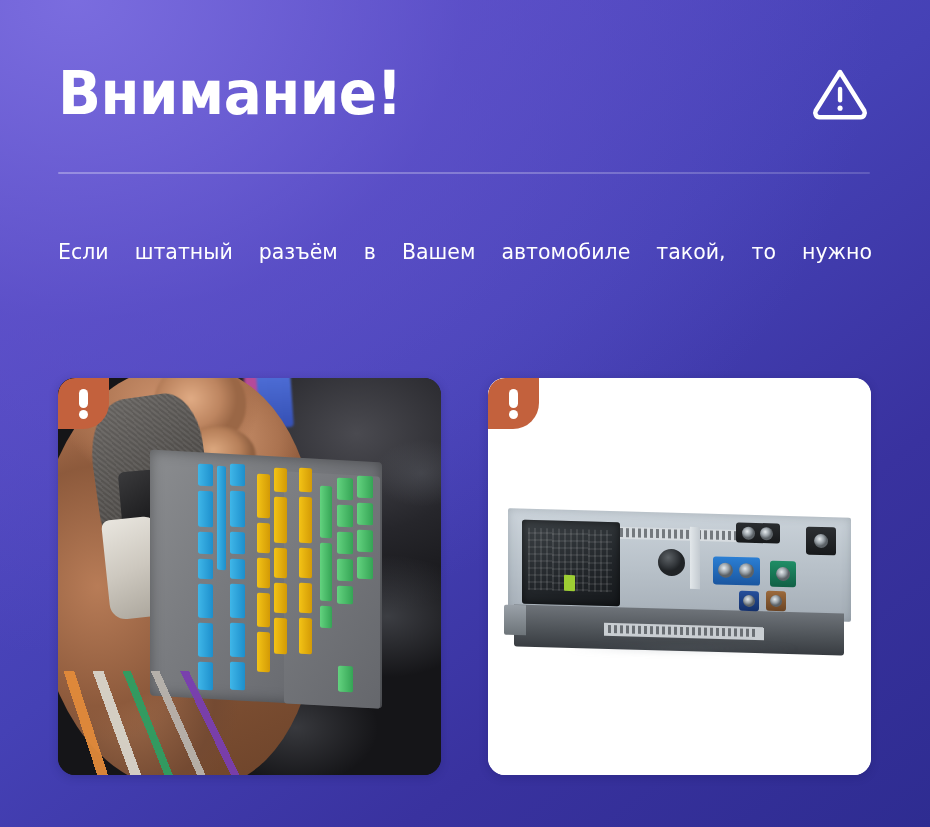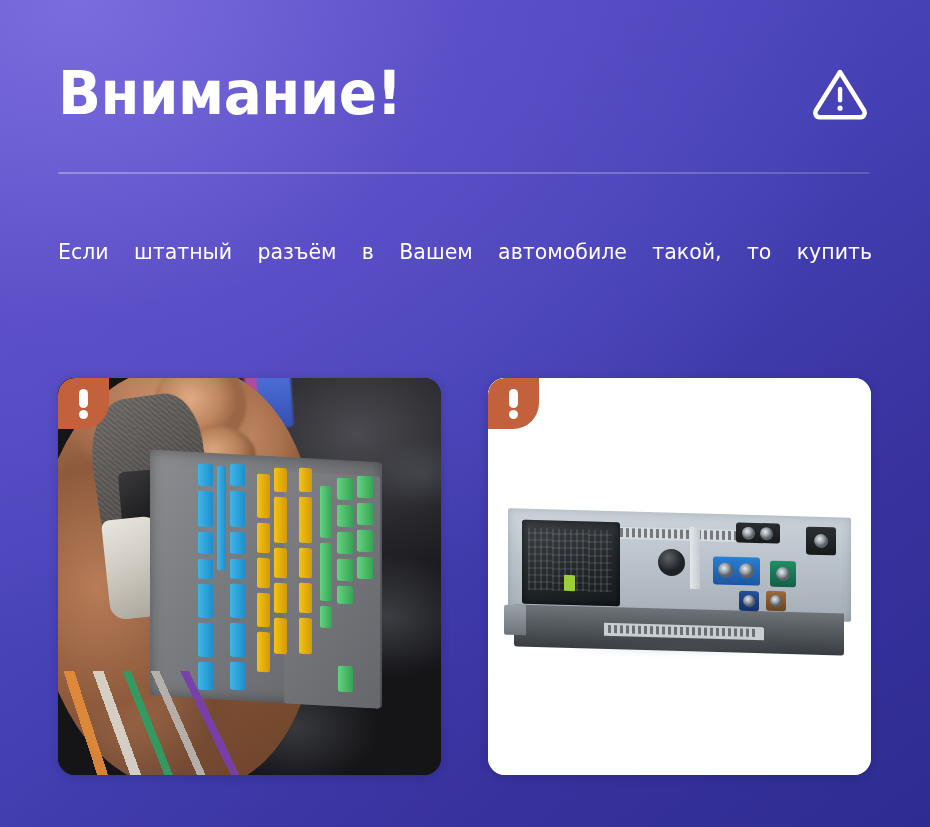--- a/index.html
+++ b/index.html
@@ -394,21 +394,21 @@
     <svg class="warn-icon" viewBox="0 0 48 48" fill="none">
       <path d="M24 7.2 L43.4 38.2 A3.6 3.6 0 0 1 40.4 43.4 L7.6 43.4 A3.6 3.6 0 0 1 4.6 38.2 Z" stroke="#ffffff" stroke-width="3.6" stroke-linejoin="round" fill="none"></path>
       <rect x="22.3" y="19" width="3.5" height="12.5" rx="1.75" fill="#ffffff"></rect>
       <circle cx="24.05" cy="36.1" r="2.05" fill="#ffffff"></circle>
     </svg>
   </div>
 
   <div class="divider"></div>
 
   <div class="body-copy">
-    <span class="line-a">Если штатный разъём в Вашем автомобиле такой, то купить</span>
+    <span class="line-a">Если штатный разъём в Вашем автомобиле такой, то нужно</span>
   </div>
 
   <div class="cards">
 
     <div class="card">
       <div class="photo photo-connector">
         <div class="pc-bg-blur"></div>
         <div class="pc-pink-chip"></div>
         <div class="pc-blue-chip"></div>
         <div class="pc-hand"></div>

